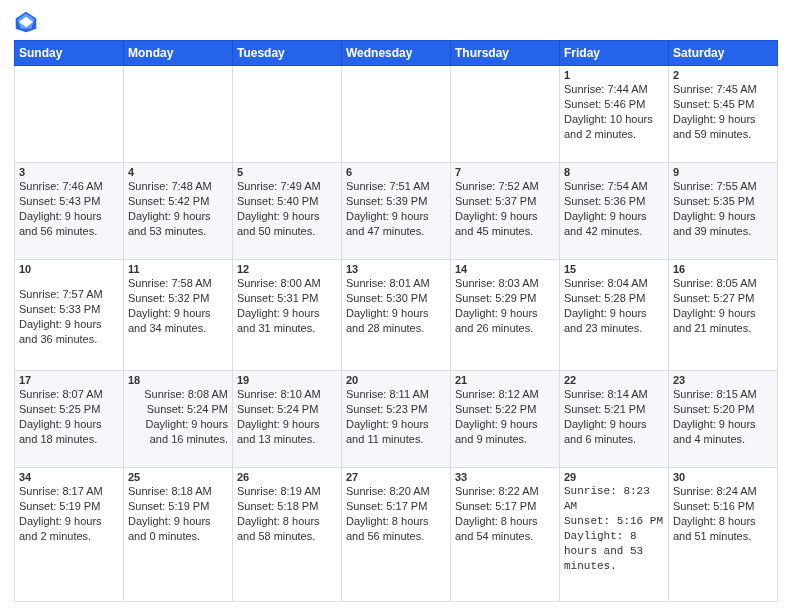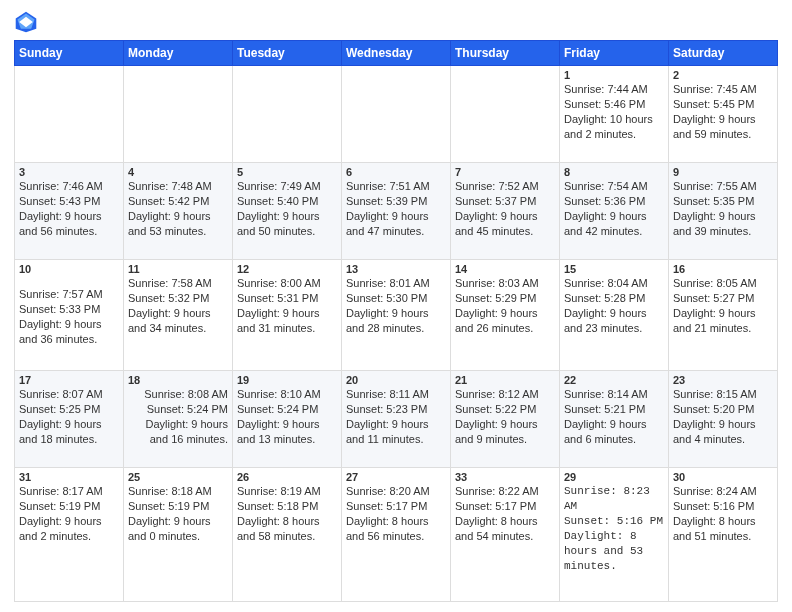--- a/index.html
+++ b/index.html
@@ -285,21 +285,21 @@
           </td>
           <td>
             <span class="day-num">23</span>
             <div class="day-info" style="white-space: pre-line;">Sunrise: 8:15 AM
 Sunset: 5:20 PM
 Daylight: 9 hours and 4 minutes.</div>
           </td>
         </tr>
         <tr>
           <td>
-            <span class="day-num">31</span>
+            <span class="day-num">34</span>
             <div class="day-info" style="white-space: pre-line;">Sunrise: 8:17 AM
 Sunset: 5:19 PM
 Daylight: 9 hours and 2 minutes.</div>
           </td>
           <td>
             <span class="day-num">25</span>
             <div class="day-info" style="white-space: pre-line;">Sunrise: 8:18 AM
 Sunset: 5:19 PM
 Daylight: 9 hours and 0 minutes.</div>
           </td>

